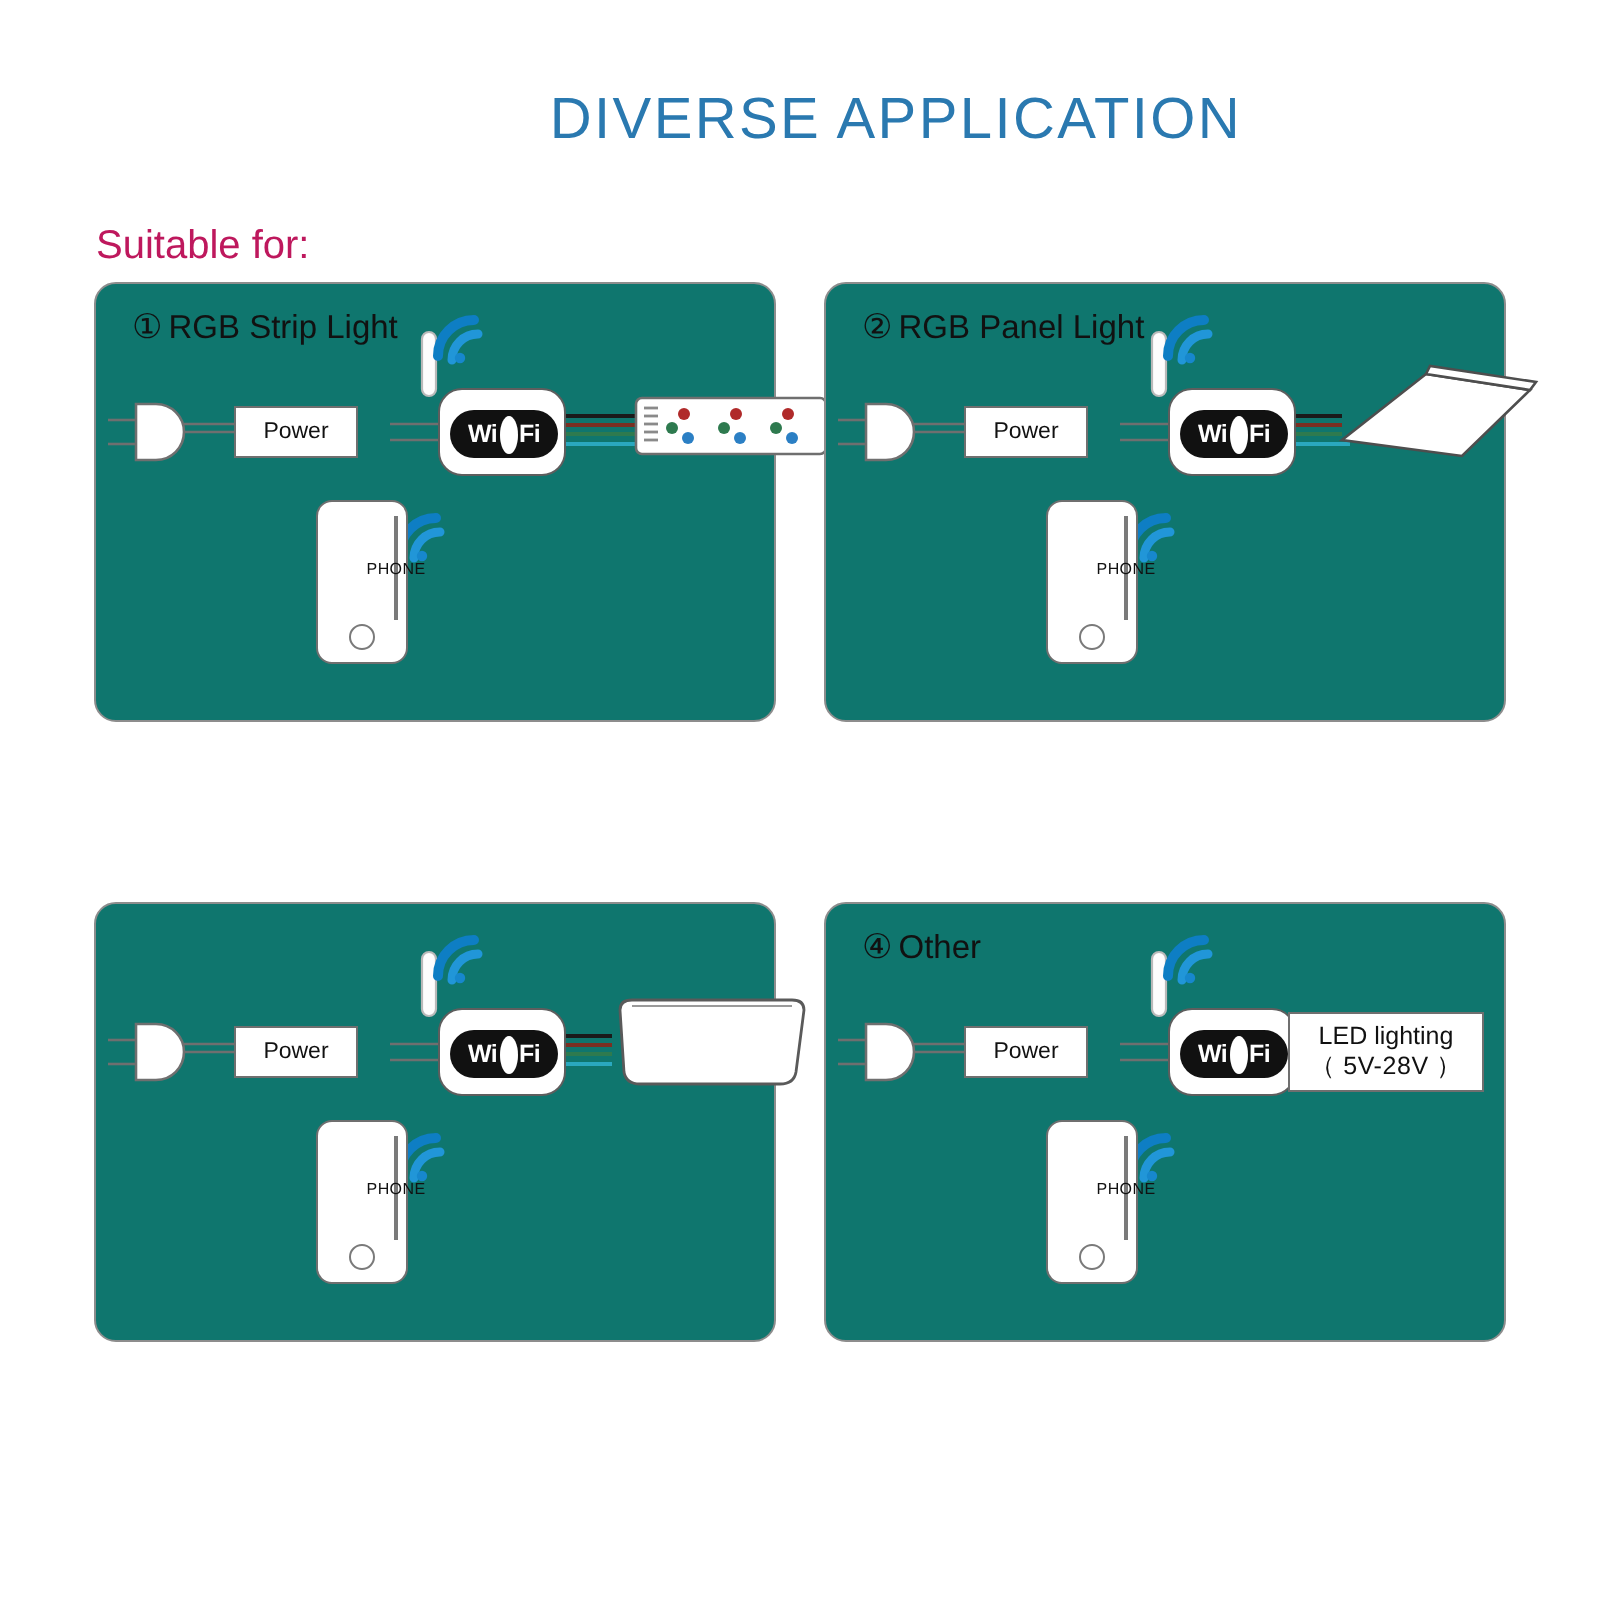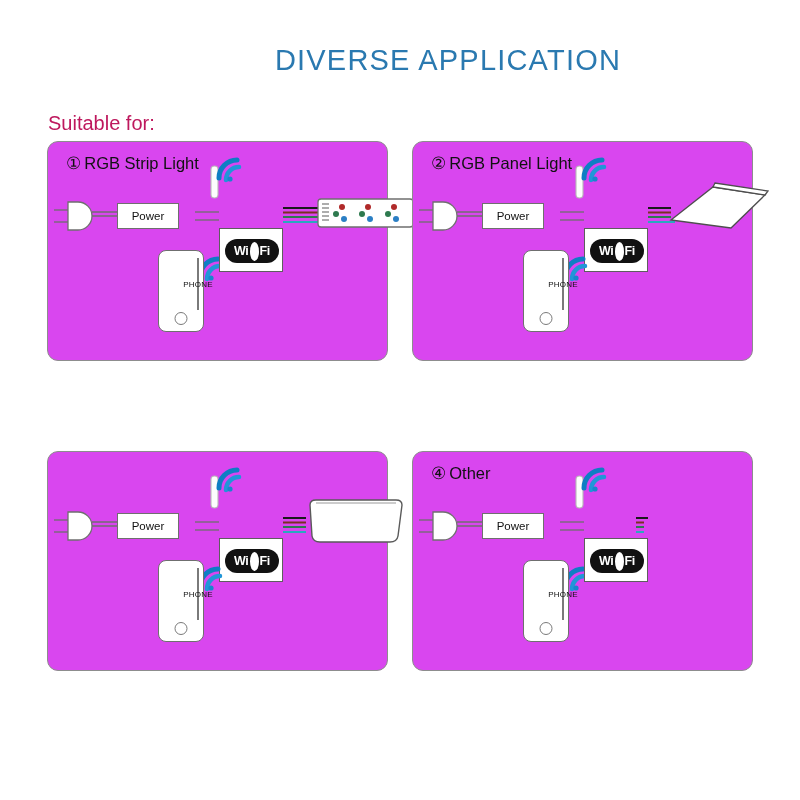--- a/index.html
+++ b/index.html
@@ -28,21 +28,21 @@
     top:112px;left:48px;
     font-size:20px;
     color:#be185d;
     font-weight:400;
   }
 
   .panel{
     position:absolute;
     border:1.4px solid #8d8d8d;
     border-radius:11px;
-    background:#d946ef;
+    background:#0f766e;
     box-sizing:border-box;
   }
   .p1{left:47px;  top:141px; width:341px; height:220px;}
   .p2{left:412px; top:141px; width:341px; height:220px;}
   .p3{left:47px;  top:451px; width:341px; height:220px;}
   .p4{left:412px; top:451px; width:341px; height:220px;}
 
   .panel-title{
     position:absolute;
     left:18px;top:11px;
@@ -88,23 +88,22 @@
     font-size:8px;color:#111;letter-spacing:.2px;margin-left:32px;
   }
   .phone .home{
     position:absolute;left:50%;bottom:6px;transform:translateX(-50%);
     width:11px;height:11px;border:1.2px solid #7a7a7a;border-radius:50%;
   }
 
   
   .ctrl{
     position:absolute;left:171px;top:52px;width:64px;height:44px;
-    border:1.5px solid #5e5e5e;border-radius:0;background:#fff;
+    border:1.5px solid #5e5e5e;border-radius:12px;background:#fff;
     box-sizing:border-box;
-    margin-top:34px;
   }
   .wifilogo{
     position:absolute;left:5px;top:10px;width:54px;height:24px;
     background:#111;border-radius:12px;
     display:flex;align-items:center;justify-content:center;
   }
   .wifilogo .wi,.wifilogo .fi{
     color:#fff;font-size:12.5px;font-weight:bold;
     font-family:"Liberation Sans", sans-serif;
     letter-spacing:-.3px;line-height:1;
@@ -371,20 +370,24 @@
     <div class="box power">Power</div>
 
     <div class="ctrl">
       <div class="wifilogo">
         <span class="wi">Wi</span>
         <span class="lens"></span>
         <span class="fi">Fi</span>
       </div>
     </div>
 
+    <div class="box ledbox">
+      <span class="l1">LED lighting</span>
+      <span class="l2">（ 5V-28V ）</span>
+    </div>
 
     <div class="phone">
       <div class="screen">PHONE</div>
       <div class="home"></div>
     </div>
   </div>
 
 </div>
 
 </body></html>

